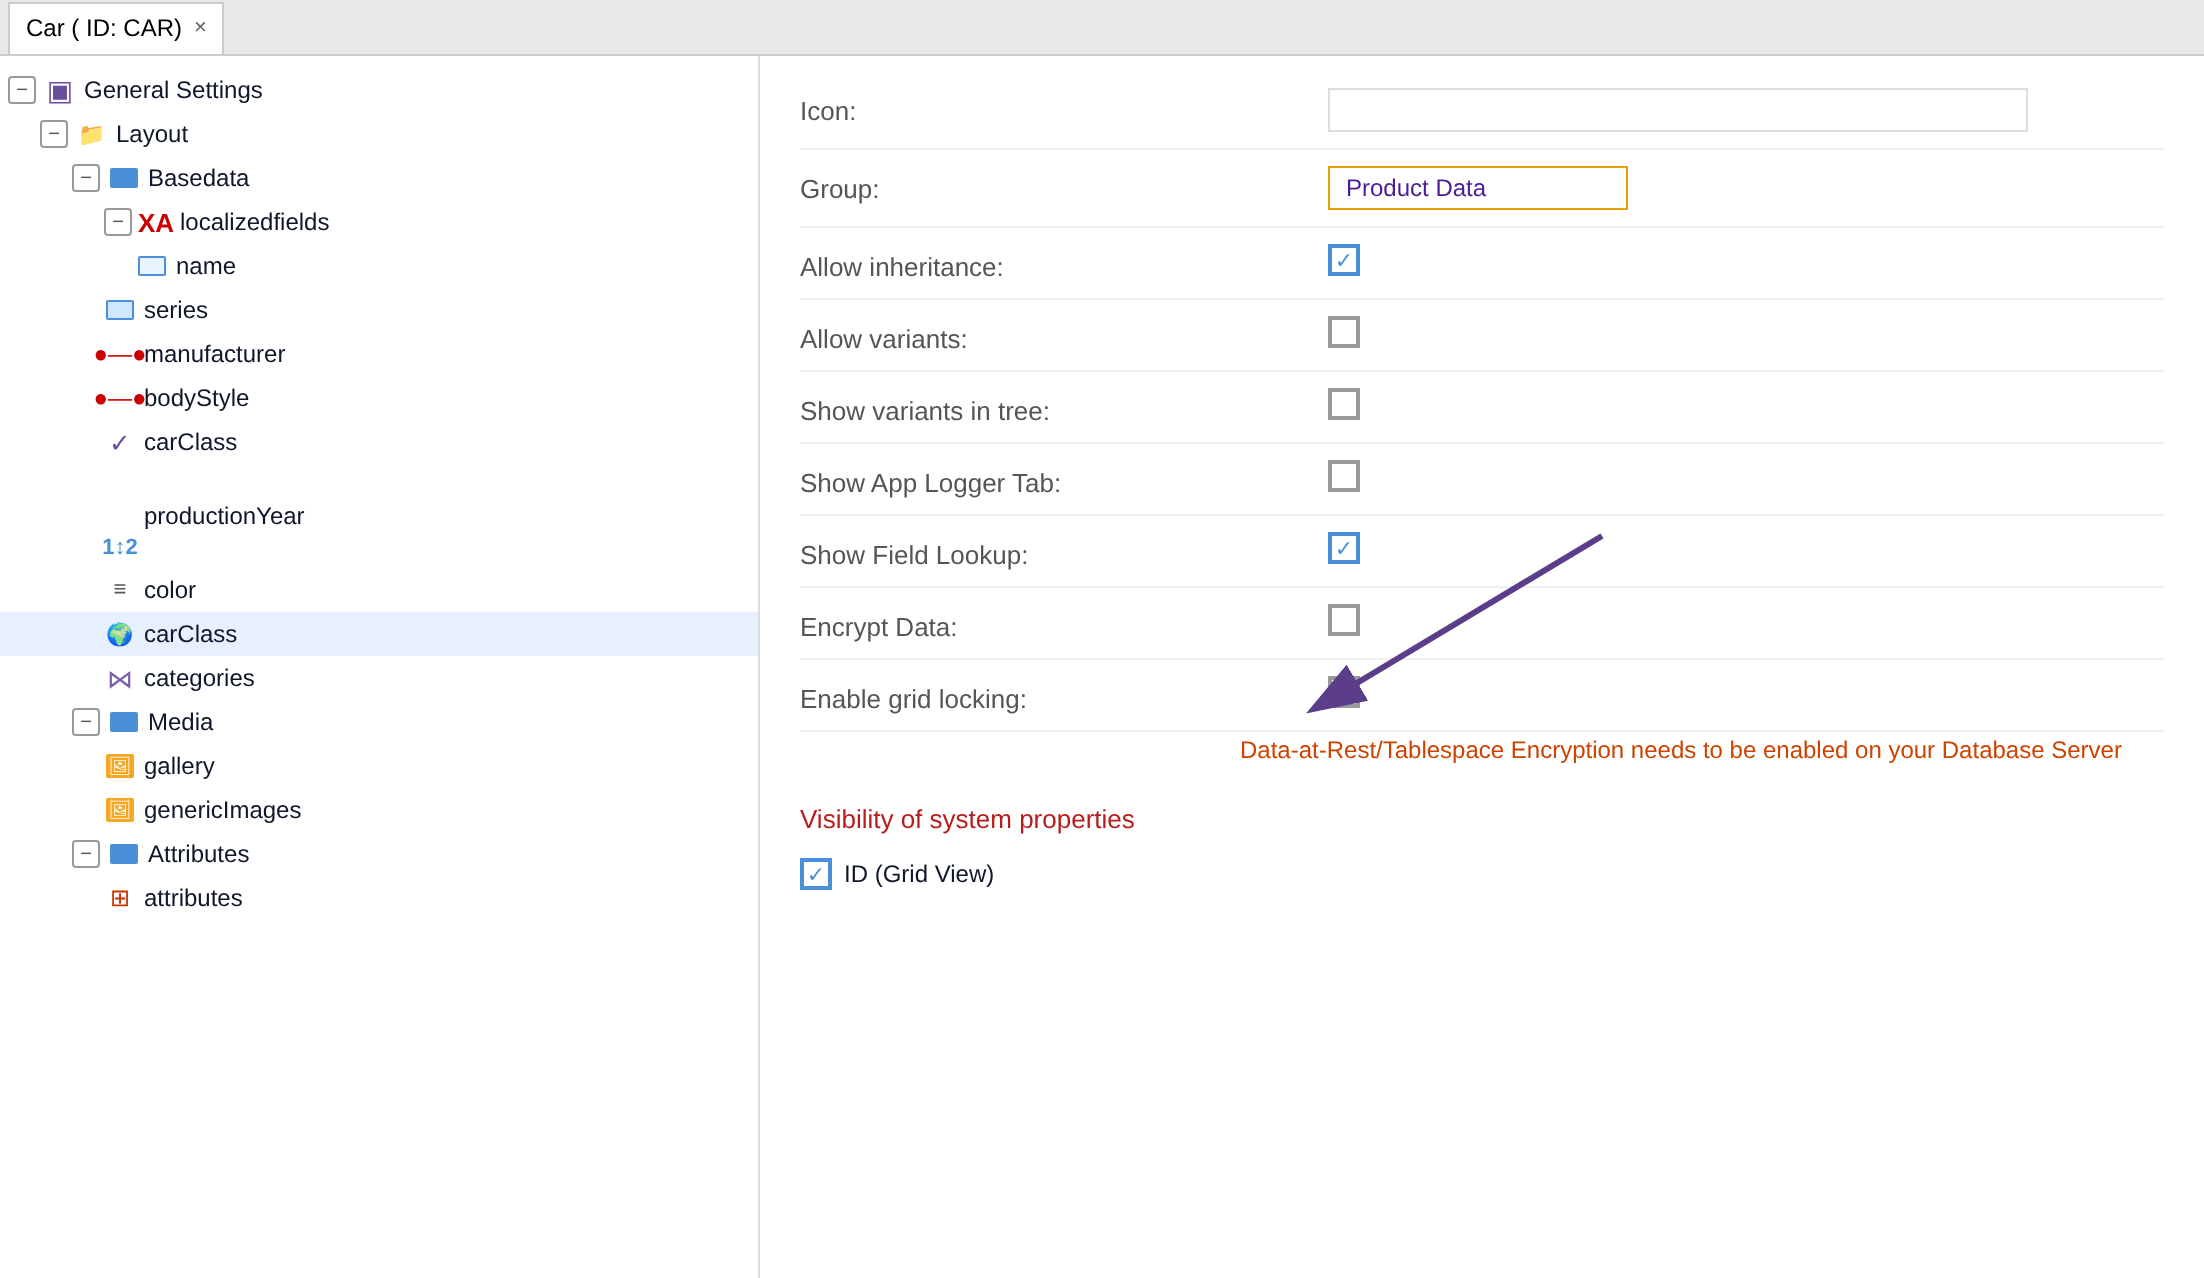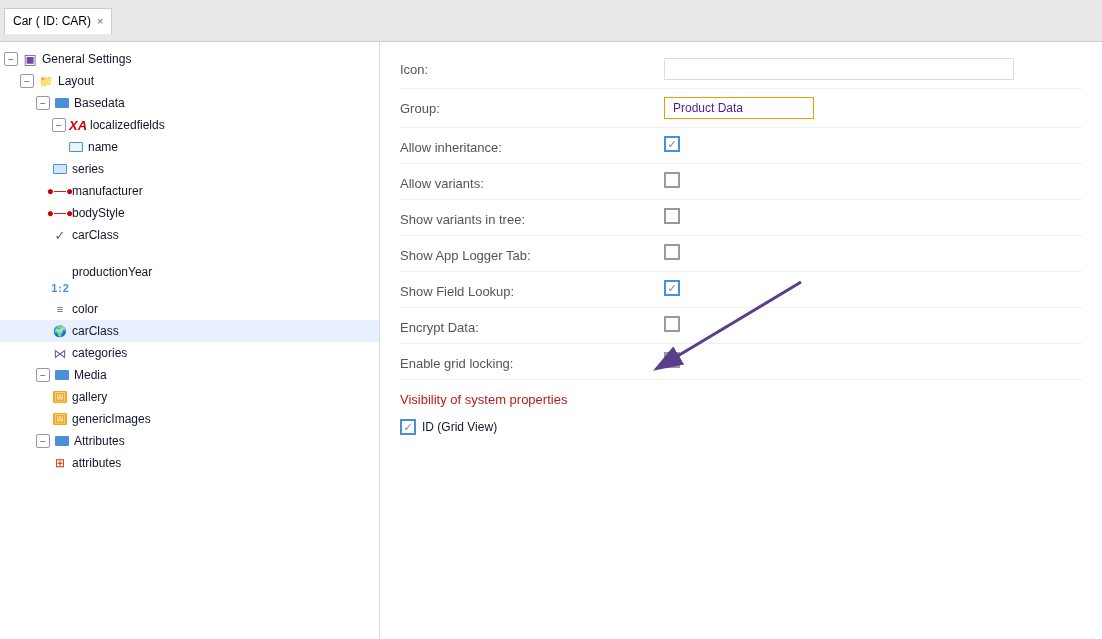--- a/index.html
+++ b/index.html
@@ -4,21 +4,21 @@
   <style>
     * { margin: 0; padding: 0; box-sizing: border-box; }
     body { font-family: Arial, sans-serif; font-size: 13px; background: #fff; overflow: hidden; }
 
     
     .tab-bar {
       display: flex;
       align-items: center;
       background: #e8e8e8;
       border-bottom: 1px solid #ccc;
-      height: 42px;
+      height: 28px;
       padding-left: 4px;
     }
     .tab {
       display: flex;
       align-items: center;
       background: #fff;
       border: 1px solid #ccc;
       border-bottom: none;
       padding: 3px 8px;
       font-size: 12px;
@@ -90,21 +90,21 @@
 
     .tree-label {
       font-size: 12px;
       color: #0f172a;
     }
 
     
     .icon-general { color: #6a4c9c; font-size: 14px; }
     .icon-folder { color: #f5a623; }
     .icon-blue-bar { background: #4a90d9; width: 14px; height: 10px; border-radius: 1px; }
-    .icon-localized { color: #cc0000; font-size: 13px; font-weight: bold; font-style: italic; }
+    .icon-localized { color: #cc0000; font-size: 13px; font-weight: bold; }
     .icon-text-field {
       width: 14px; height: 10px;
       border: 1px solid #4a90d9;
       background: #e8f4ff;
       border-radius: 1px;
     }
     .icon-relation { color: #cc0000; font-size: 10px; }
     .icon-select { color: #6a4c9c; font-size: 12px; }
     .icon-image { background: #f5a623; width: 14px; height: 12px; border-radius: 1px; color: white; font-size: 9px; display:flex;align-items:center;justify-content:center; }
 
@@ -417,20 +417,23 @@
         </div>
       </div>
 
       <div class="form-row">
         <div class="form-label">Enable grid locking:</div>
         <div class="form-value">
           <div class="checkbox-unchecked"></div>
         </div>
       </div>
 
+      <div class="encrypt-note">
+        <span>Data-at-Rest/Tablespace </span><span style="color: rgb(204, 68, 0);">Encryption needs to be enabled on your Database Server</span>
+      </div>
 
       <div class="section-heading">Visibility of system properties</div>
 
       <div class="checkbox-row-inline">
         <div class="checkbox-checked">✓</div>
         <span class="tree-label">ID (Grid View)</span>
       </div>
 
     </div>
 

